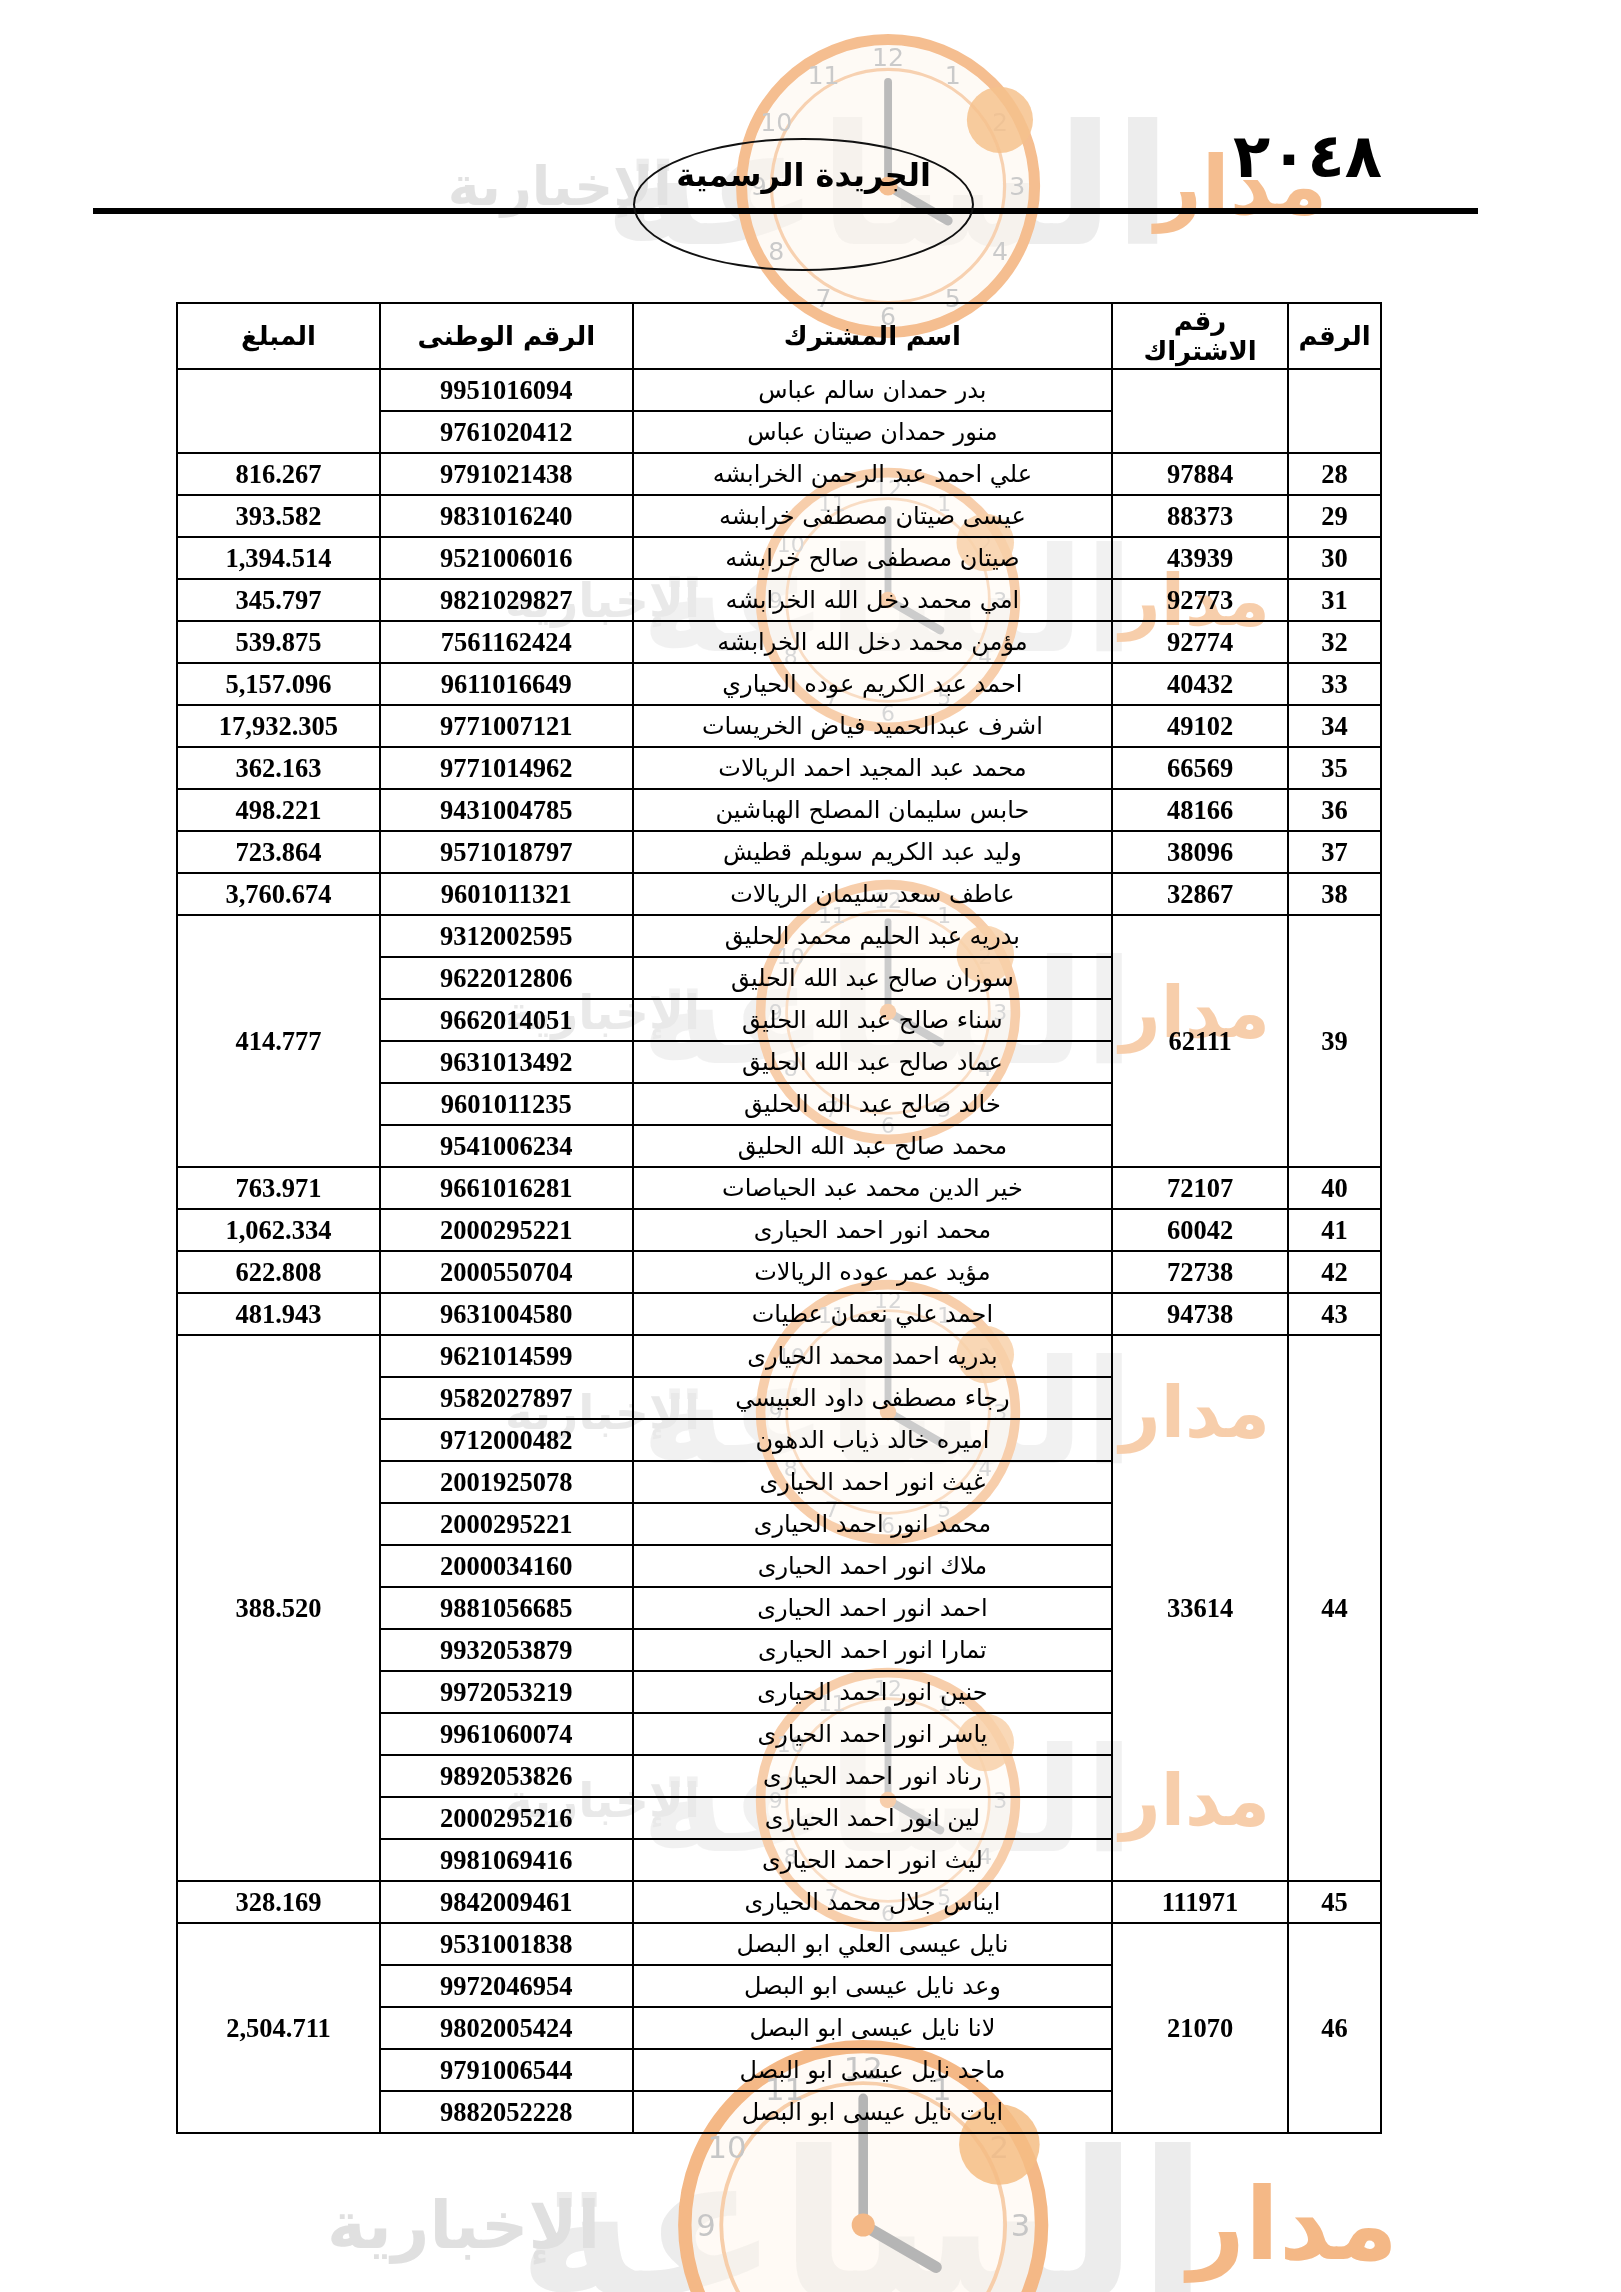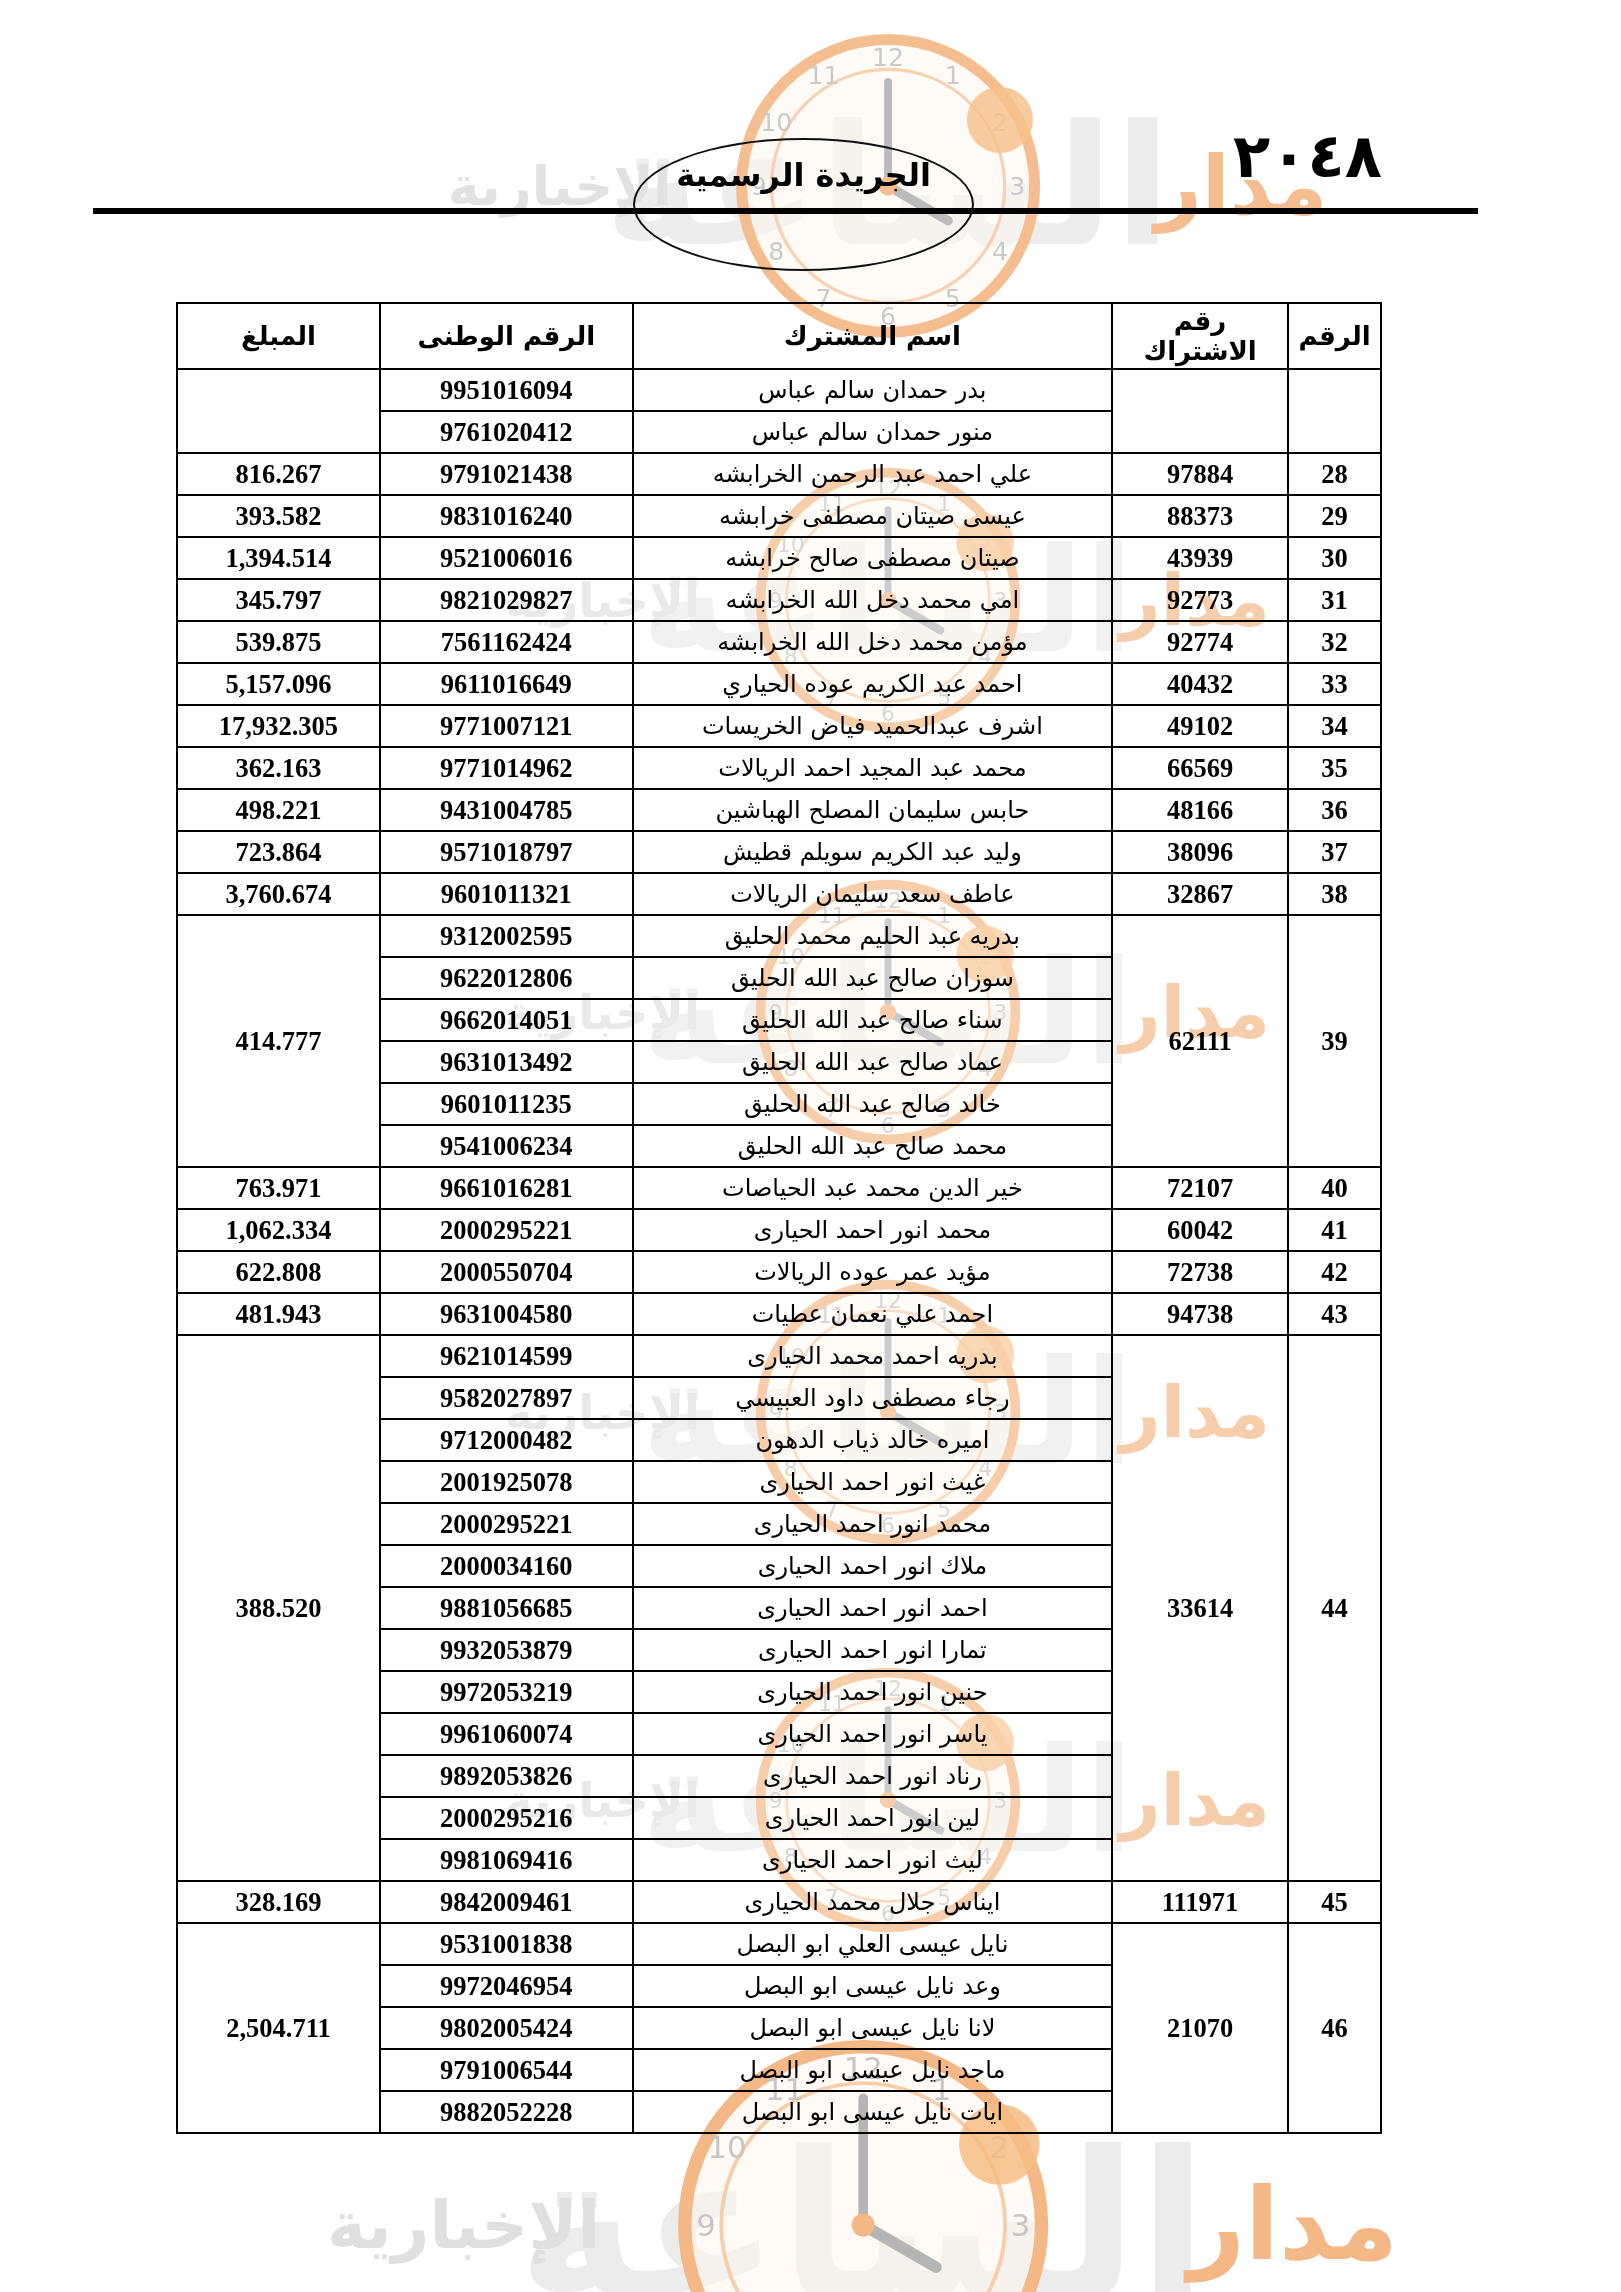--- a/index.html
+++ b/index.html
@@ -312,21 +312,21 @@
   </thead>
   <tbody>
       <tr>
         <td class="cell-num" rowspan="2"></td>
         <td class="cell-num" rowspan="2"></td>
         <td class="cell-name">بدر حمدان سالم عباس</td>
         <td class="cell-num">9951016094</td>
         <td class="cell-amount" rowspan="2"></td>
       </tr>
       <tr>
-        <td class="cell-name">منور حمدان سالم عباس</td>
+        <td class="cell-name">منور حمدان صيتان عباس</td>
         <td class="cell-num">9761020412</td>
       </tr>
       <tr>
         <td class="cell-num">28</td>
         <td class="cell-num">97884</td>
         <td class="cell-name">علي احمد عبد الرحمن الخرابشه</td>
         <td class="cell-num">9791021438</td>
         <td class="cell-amount">816.267</td>
       </tr>
       <tr>

